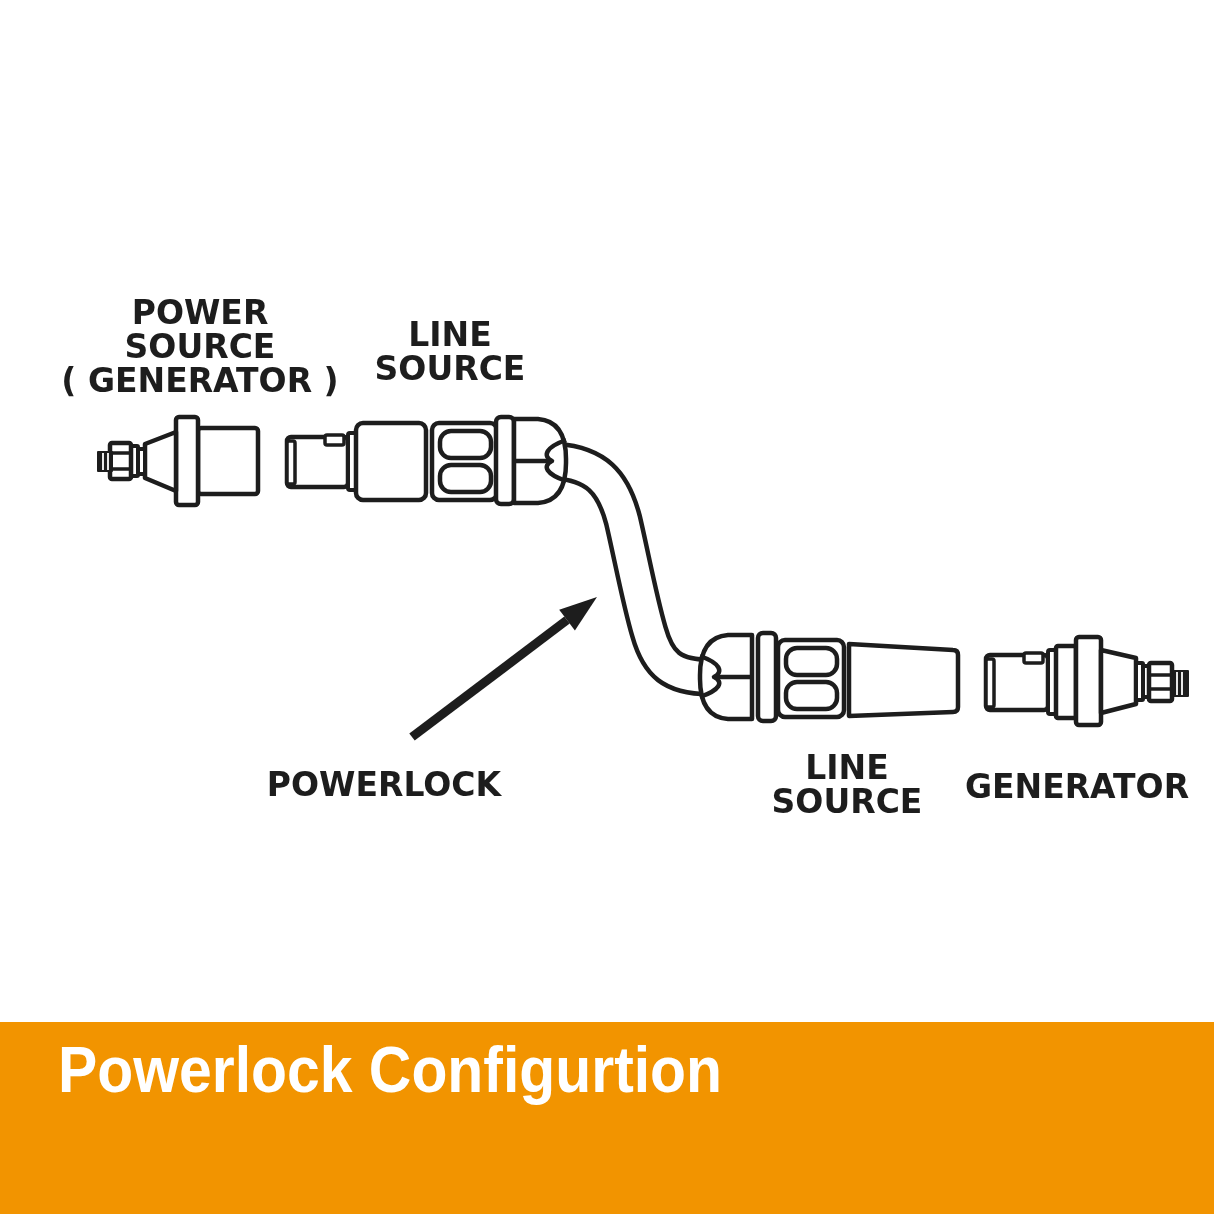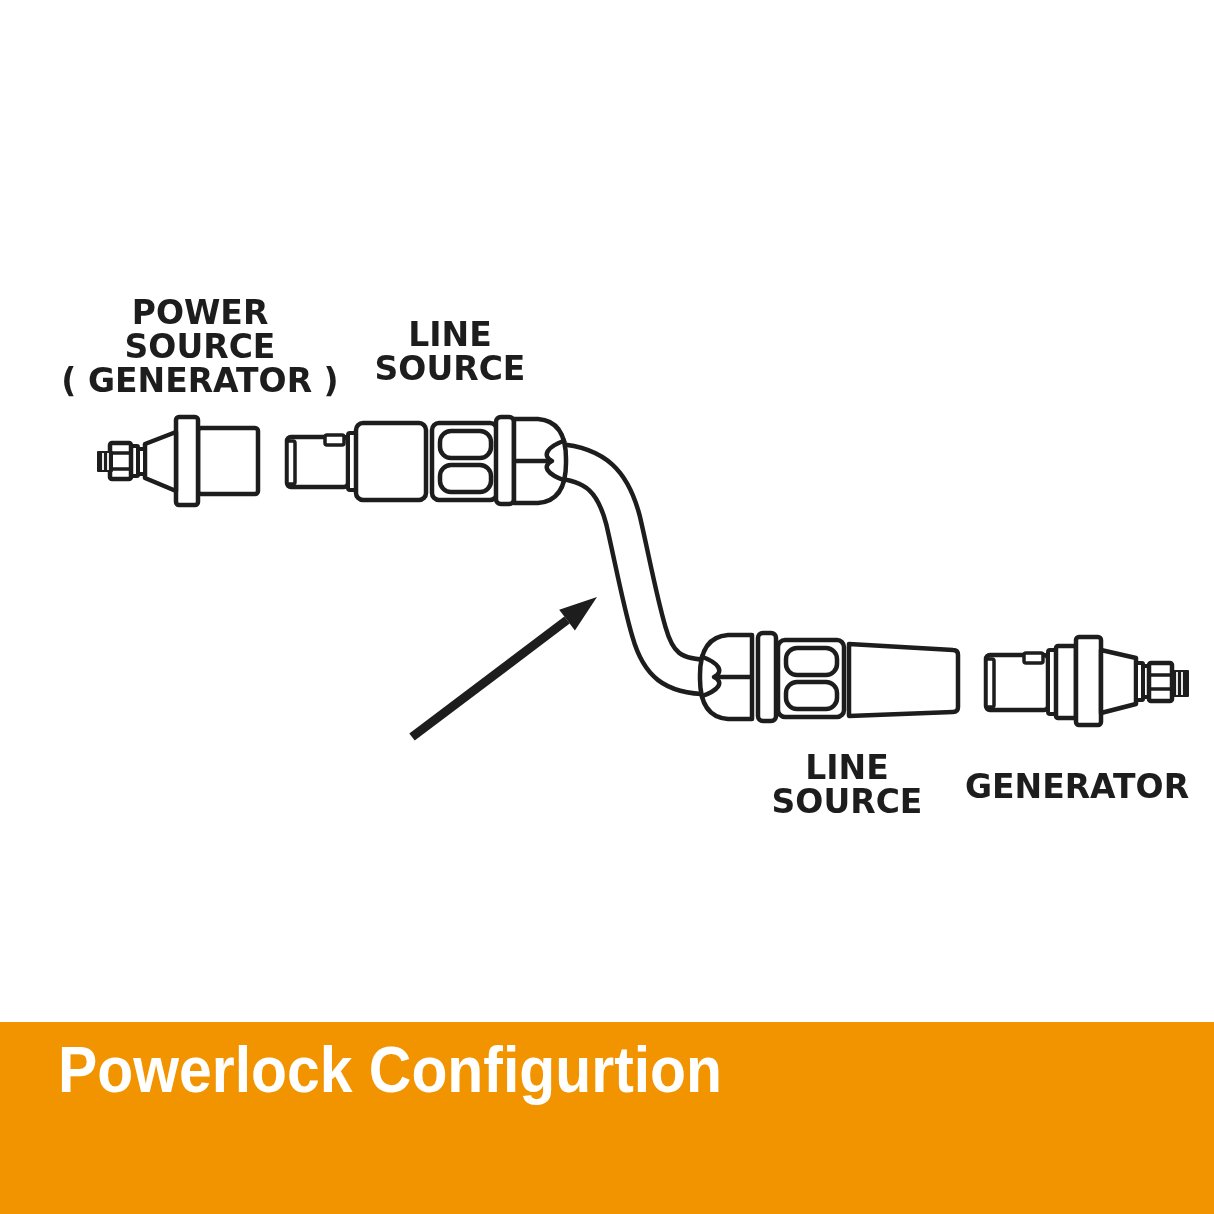--- a/index.html
+++ b/index.html
@@ -123,20 +123,21 @@
     <div>SOURCE</div>
     <div>( GENERATOR )</div>
   </div>
 
   <div class="label" id="label-line-drain">
     <div>LINE</div>
     <div>SOURCE</div>
   </div>
 
   <div class="label" id="label-extension-lead">
+    <div>POWERLOCK</div>
   </div>
 
   <div class="label" id="label-line-source">
     <div>LINE</div>
     <div>SOURCE</div>
   </div>
 
   <div class="label" id="label-appliance">
     <div>GENERATOR</div>
   </div>

